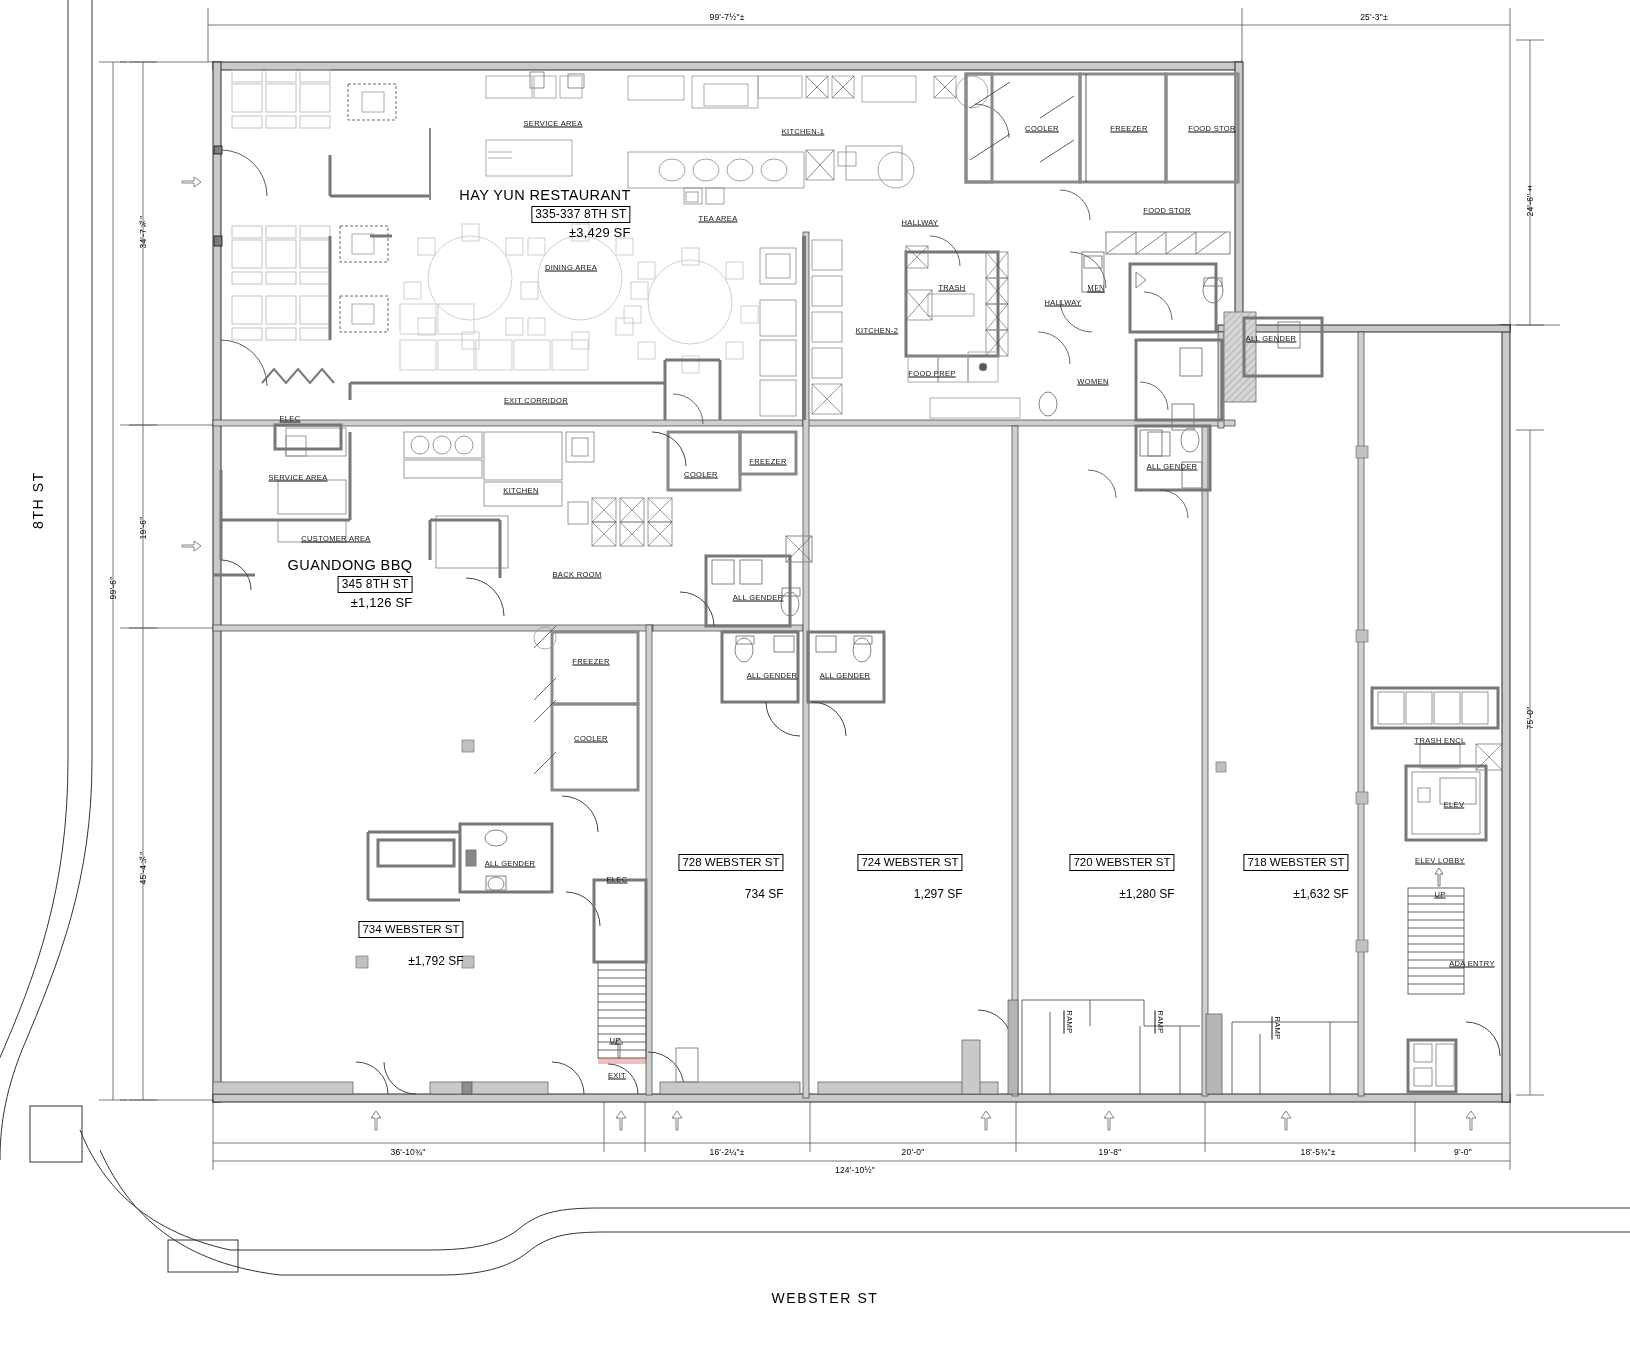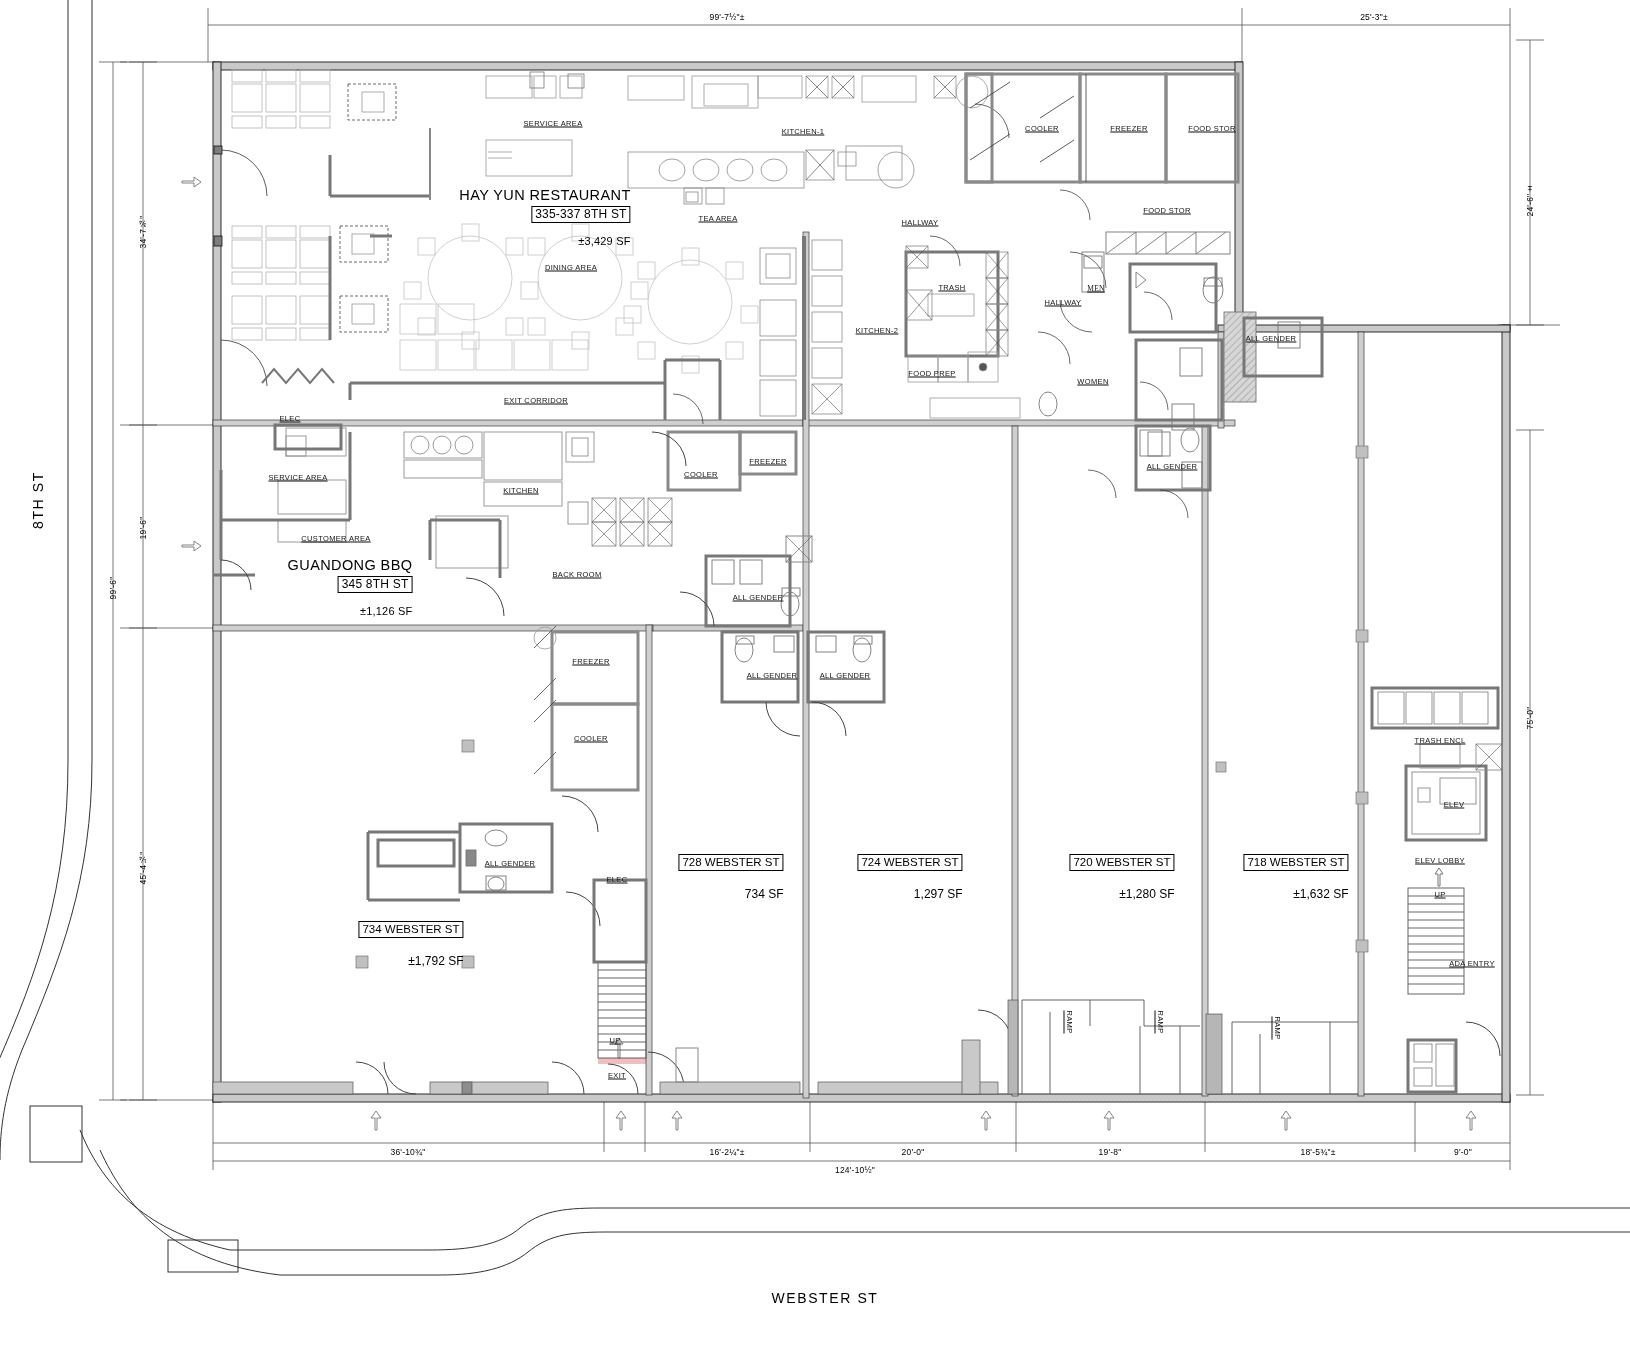--- a/index.html
+++ b/index.html
@@ -10,21 +10,21 @@
   .lbl{position:absolute;white-space:nowrap;font-family:"Liberation Sans",sans-serif;}
   
   .room{font-size:7.5px;letter-spacing:.35px;text-decoration:underline;color:#111;
         transform:translate(-50%,-50%);text-align:center;}
   .room.v{writing-mode:vertical-rl;}
   
   .tenant{transform:translate(-50%,0);text-align:right;color:#000000;}
   .tenant .tname{font-size:14.5px;letter-spacing:.4px;line-height:1.25;}
   .tenant .taddr{font-size:12px;letter-spacing:.2px;border:1px solid #000;display:inline-block;
                  padding:0px 3px;margin-top:2px;line-height:1.25;}
-  .tenant .tsf{font-size:11px;letter-spacing:.2px;margin-top:12px;line-height:1.25;}
+  .tenant .tsf{font-size:13px;letter-spacing:.2px;margin-top:2px;line-height:1.25;}
   .suite{transform:translate(-50%,0);text-align:right;}
   .suite .sname{font-size:11.5px;border:1px solid #000;display:inline-block;padding:0 3px;line-height:1.3;}
   .suite .ssf{font-size:12px;margin-top:16px;line-height:1.3;}
   
   .dim{font-size:8.5px;transform:translate(-50%,-50%);color:#000;letter-spacing:.2px;}
   .dim.v{writing-mode:vertical-rl;transform:translate(-50%,-50%) rotate(180deg);}
   
   .street{font-size:14px;letter-spacing:1.6px;color:#000;transform:translate(-50%,-50%);}
   .street.v{writing-mode:vertical-rl;transform:translate(-50%,-50%) rotate(180deg);}
 </style>

